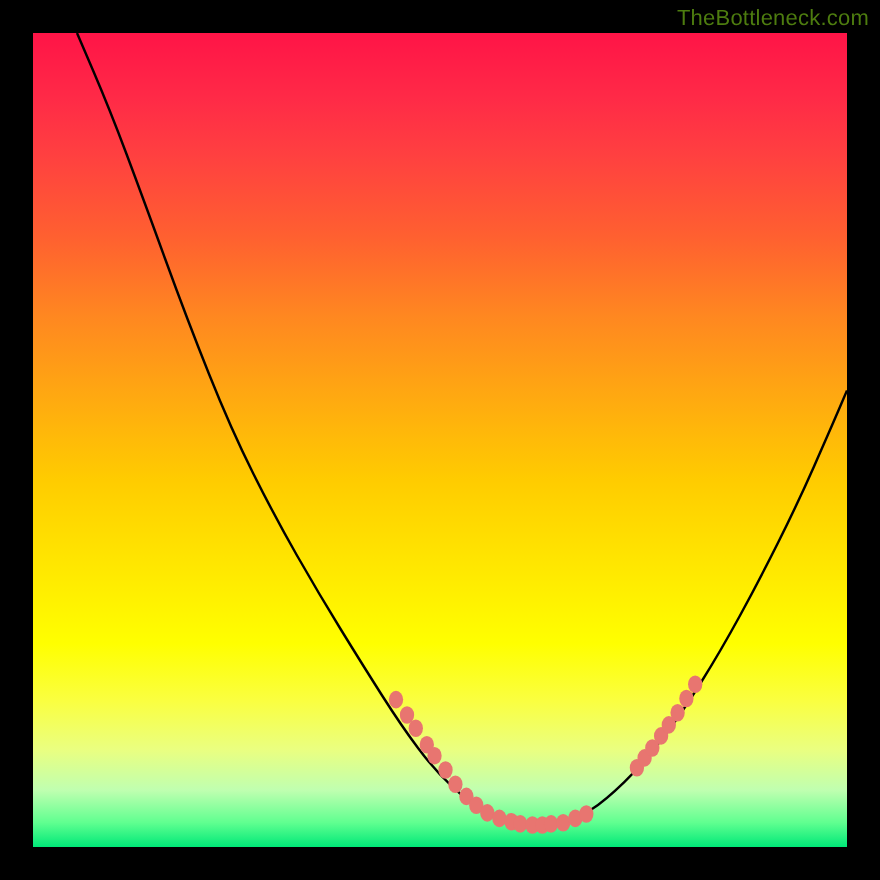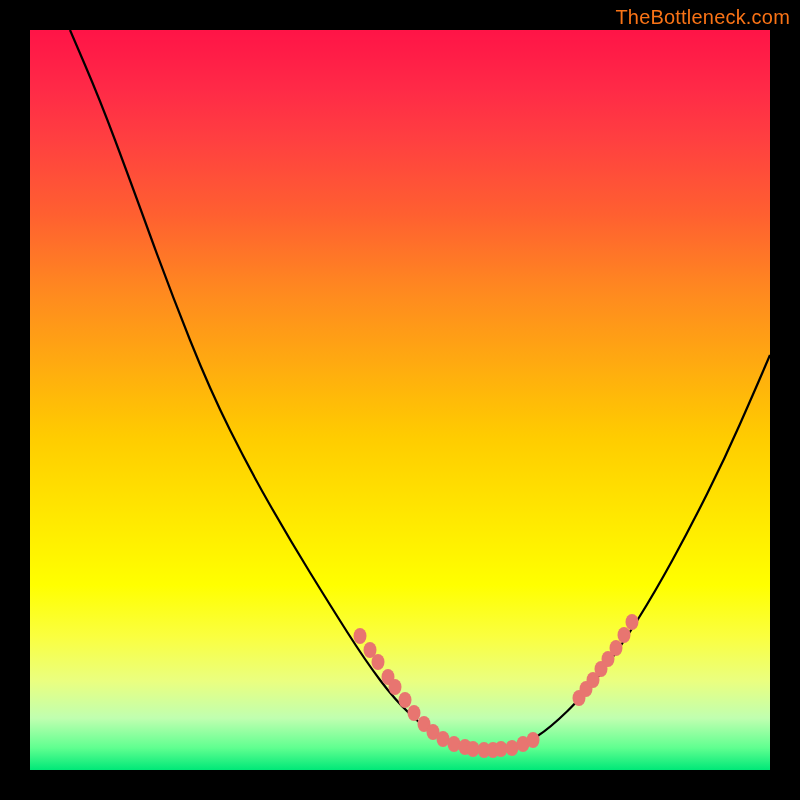--- a/index.html
+++ b/index.html
@@ -33,21 +33,21 @@
       #60ff90 97%,
       #00e878 100%
     );
   }
   .watermark {
     position: absolute;
     top: 6px;
     right: 10px;
     font-family: Arial, sans-serif;
     font-size: 20px;
-    color: #f97316;
+    color: #4d7c0f;
     font-weight: normal;
     letter-spacing: 0.2px;
   }
   svg.curve {
     position: absolute;
     top: 0;
     left: 0;
     width: 740px;
     height: 740px;
   }

